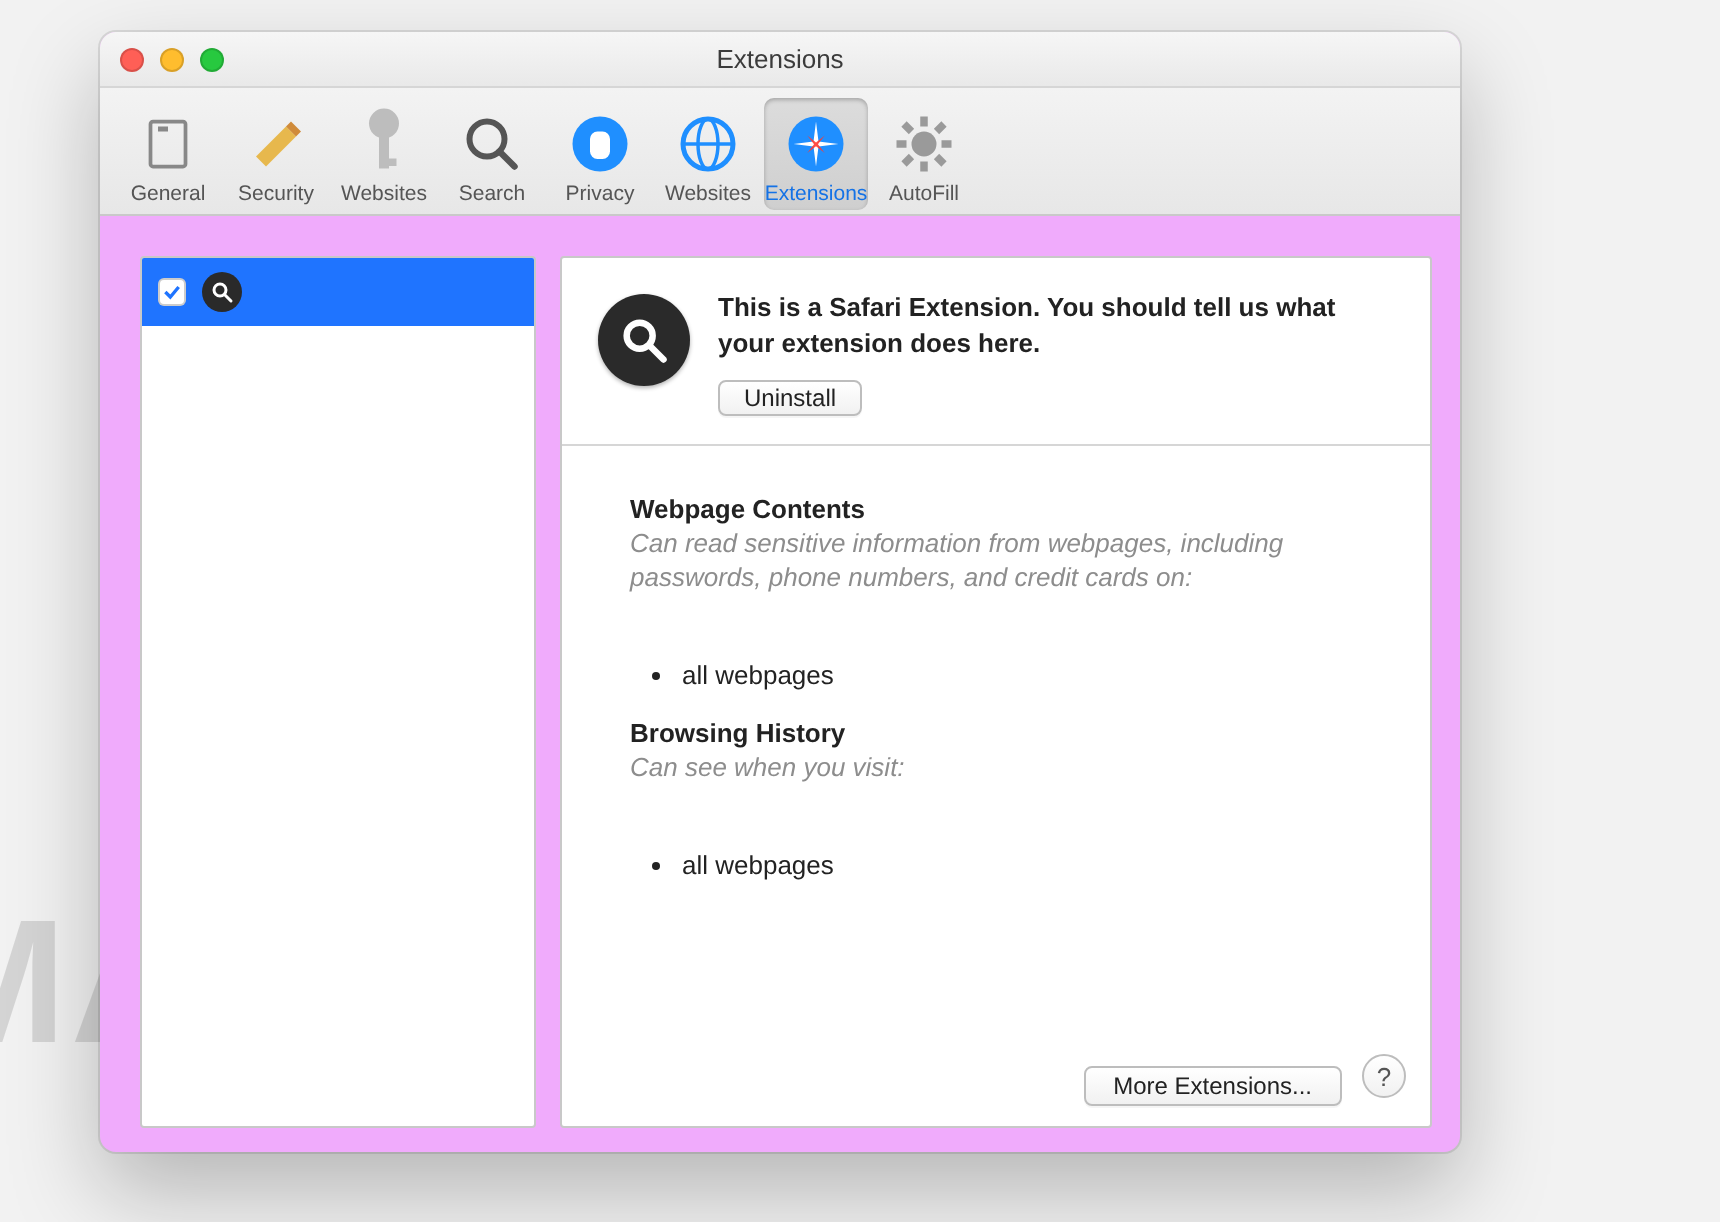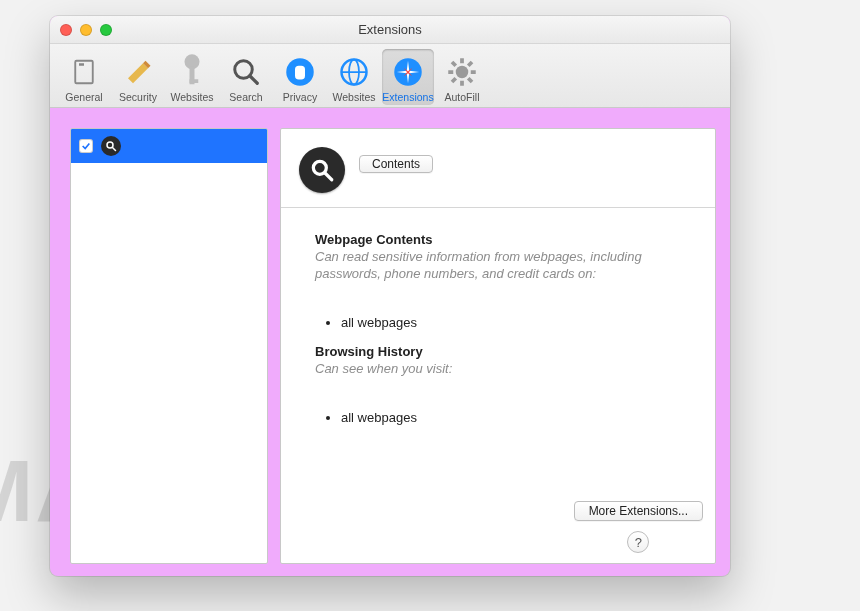--- a/index.html
+++ b/index.html
@@ -80,21 +80,21 @@
       display:inline-block; margin-top:10px; font-size:12px; color:#222;
       background:linear-gradient(#fff,#f1f1f1); border:1px solid #bdbdbd; border-radius:4px;
       padding: 1px 12px; box-shadow: 0 1px 0 rgba(0,0,0,0.04);
     }
     .perms { padding: 24px 34px; font-size:13px; color:#222; }
     .perm-h { font-weight:700; margin-bottom:2px; }
     .perm-d { color:#8d8d8d; margin-bottom:6px; line-height:1.3;font-style:italic;}
     .perm-ul { list-style:disc; padding-left:26px; margin-bottom:14px;margin-top:32px;}
     .perm-ul li { color:#222; }
     .footer {
-      position:absolute; right:12px; bottom:10px; display:flex; gap:10px; align-items:center;flex-direction:column;
+      position:absolute; right:12px; bottom:10px; display:flex; gap:10px; align-items:center;
     }
     .help-btn {
       width:22px; height:22px; border-radius:50%; border:1px solid #bdbdbd;
       background:linear-gradient(#fff,#f1f1f1); font-size:13px; color:#555;
       display:flex; align-items:center; justify-content:center;
     }
   </style>
 </head>
 <body>
 <div class="canvas">
@@ -229,21 +229,22 @@
 
     <div class="detail">
       <div class="detail-top">
         <div class="ext-icon">
           <svg viewBox="0 0 24 24">
                 <circle cx="10" cy="10" r="6" fill="none" stroke="#fff" stroke-width="3"></circle>
                 <line x1="15" y1="15" x2="21" y2="21" stroke="#fff" stroke-width="3" stroke-linecap="round"></line>
               </svg>
         </div>
         <div>
-          <button class="btn">Contents</button>
+          <div class="ext-desc">This is a Safari Extension. You should tell us what your extension does here.</div>
+          <button class="btn">Uninstall</button>
         </div>
       </div>
 
       <div class="perms">
         <div class="perm-h">Webpage Contents</div>
         <div class="perm-d">Can read sensitive information from webpages, including passwords, phone numbers, and credit cards on:</div>
         <ul class="perm-ul">
           <li>all webpages</li>
         </ul>
 

